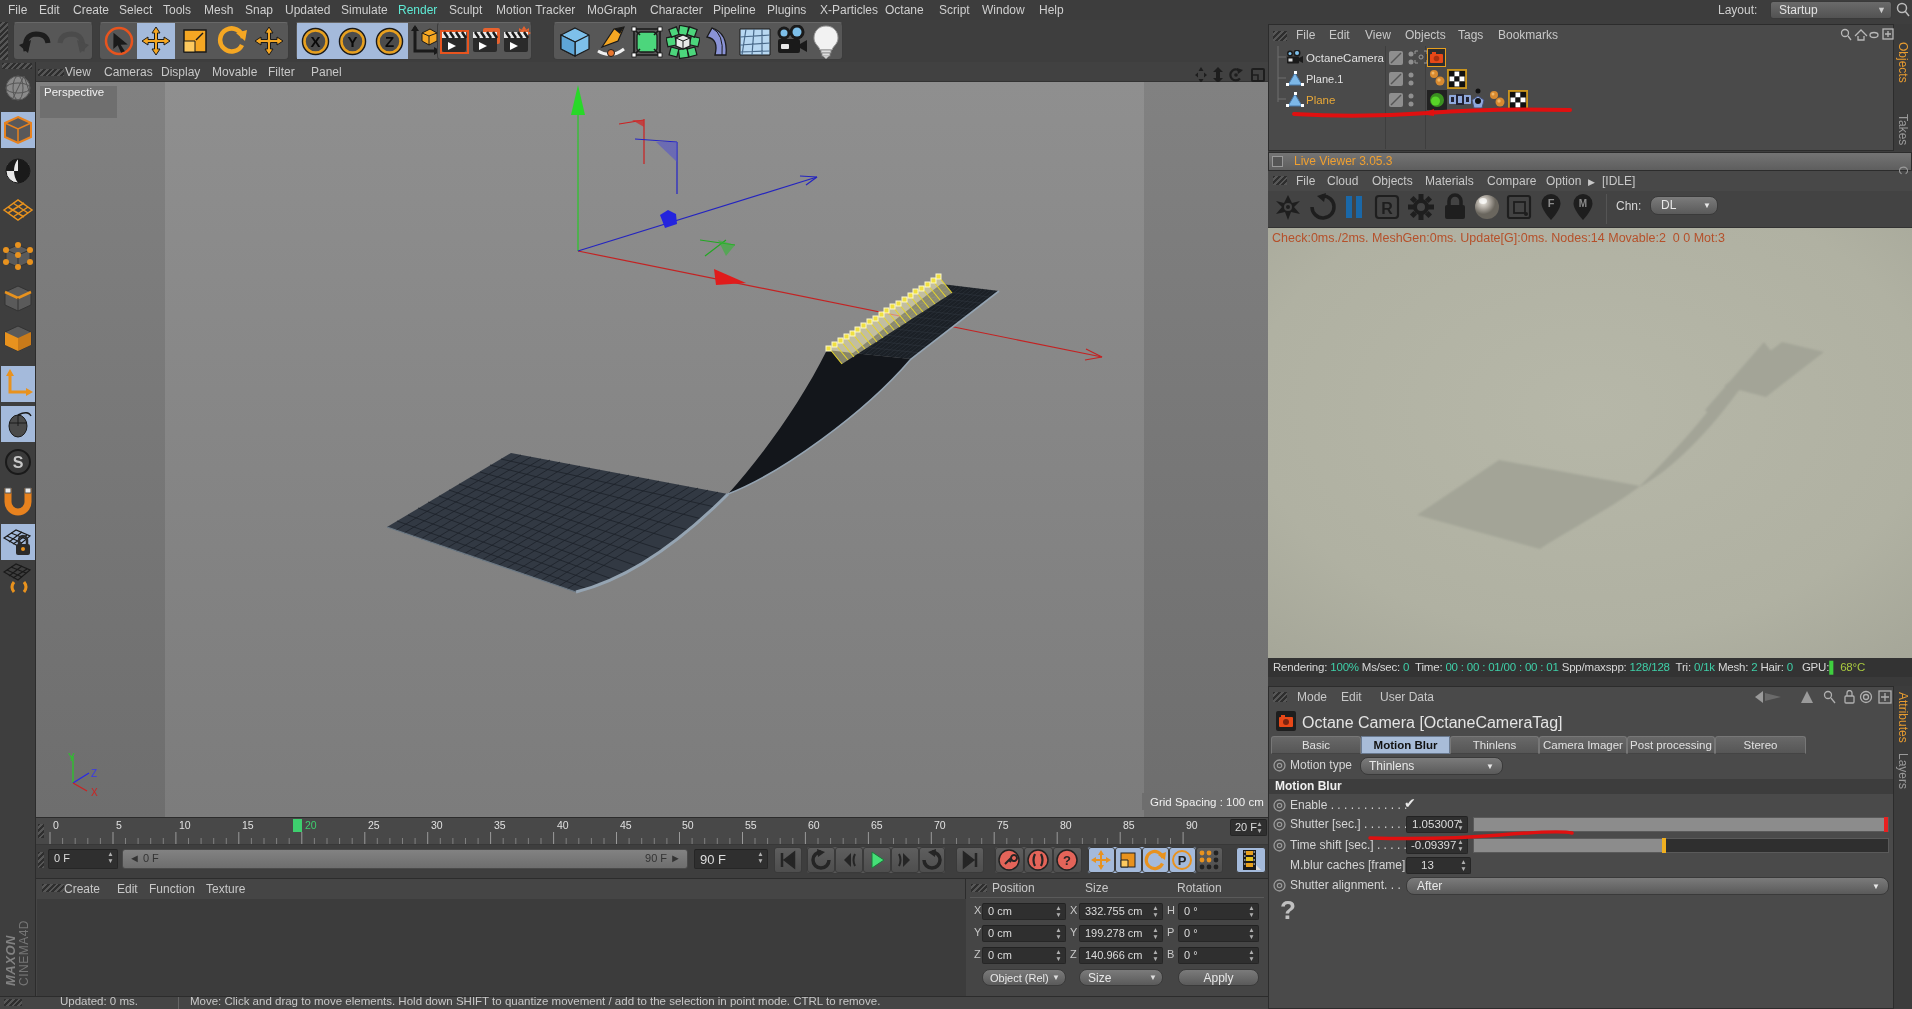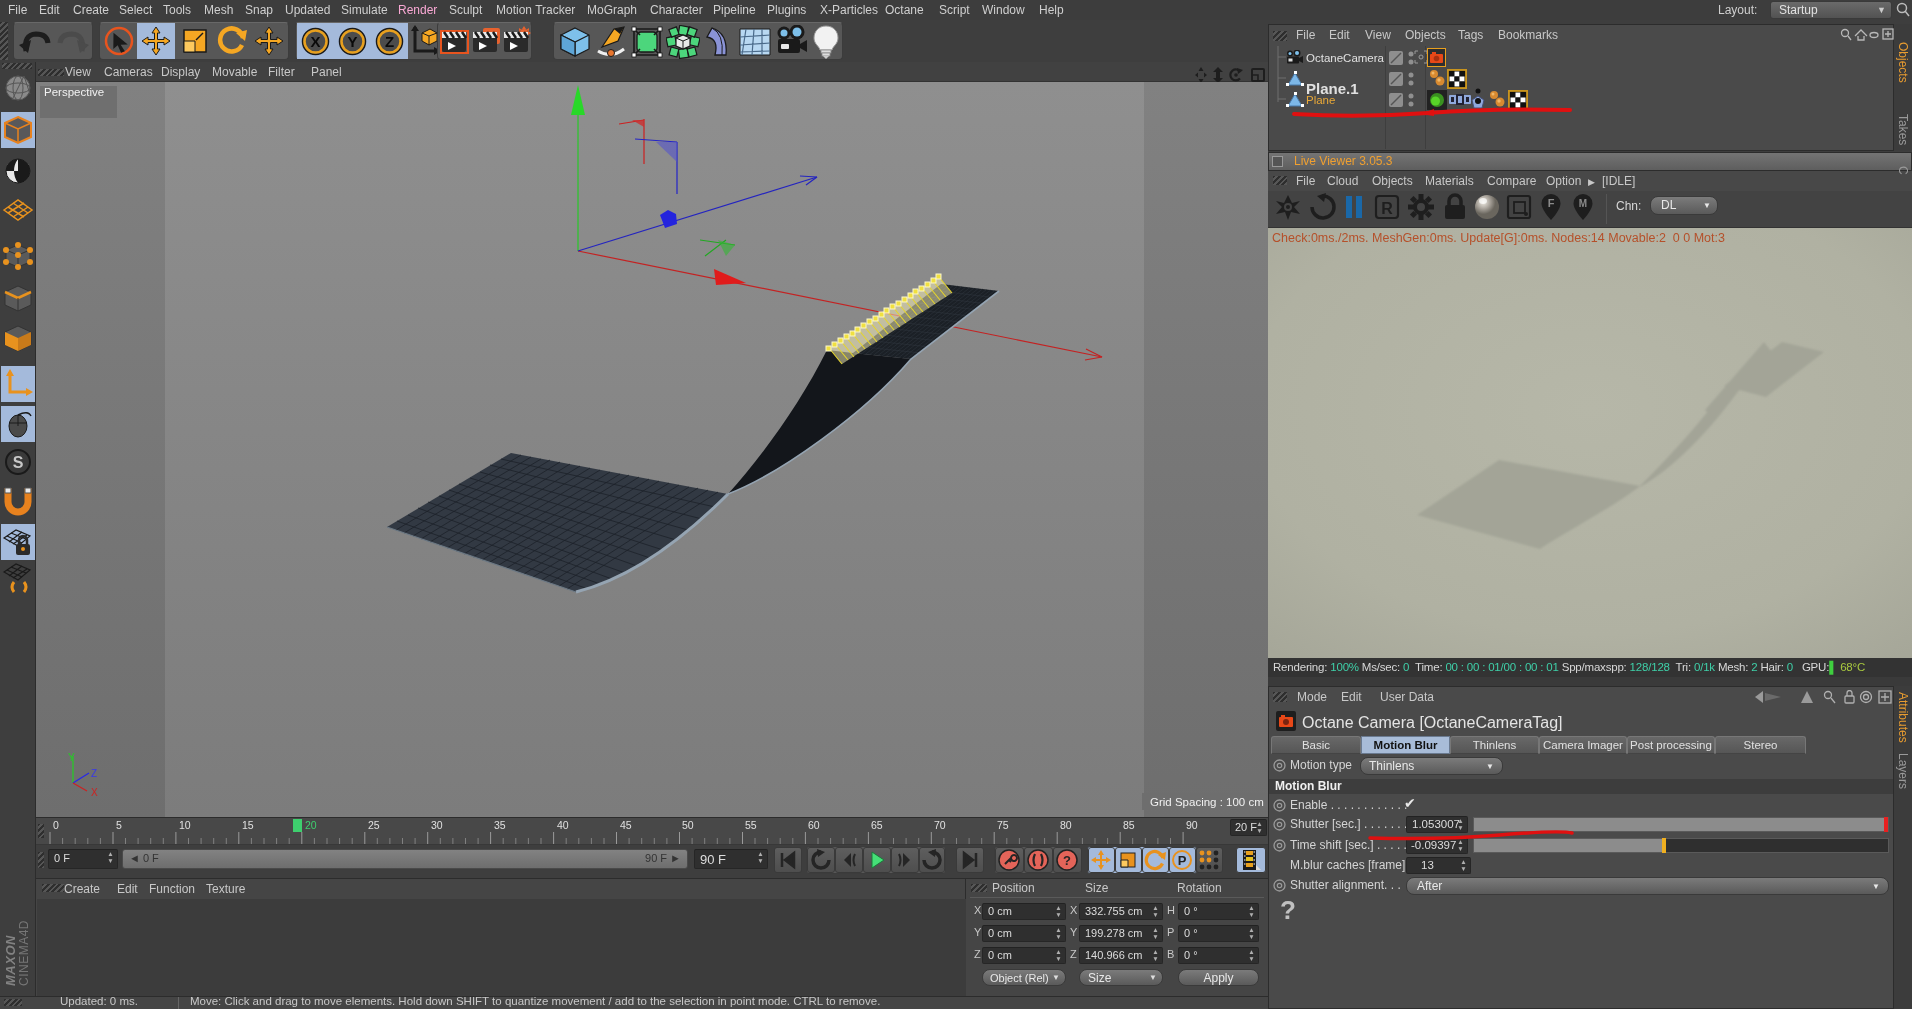--- a/index.html
+++ b/index.html
@@ -14,21 +14,21 @@
 <div class="abs" style="left:0px;top:0px;width:1912px;height:20px;background:#3d3d3d"></div>
 <div class="abs" style="left:8px;top:3px;font-size:12px;color:#cfcfcf;font-weight:normal;white-space:nowrap;">File</div>
 <div class="abs" style="left:39px;top:3px;font-size:12px;color:#cfcfcf;font-weight:normal;white-space:nowrap;">Edit</div>
 <div class="abs" style="left:73px;top:3px;font-size:12px;color:#cfcfcf;font-weight:normal;white-space:nowrap;">Create</div>
 <div class="abs" style="left:119px;top:3px;font-size:12px;color:#cfcfcf;font-weight:normal;white-space:nowrap;">Select</div>
 <div class="abs" style="left:163px;top:3px;font-size:12px;color:#cfcfcf;font-weight:normal;white-space:nowrap;">Tools</div>
 <div class="abs" style="left:204px;top:3px;font-size:12px;color:#cfcfcf;font-weight:normal;white-space:nowrap;">Mesh</div>
 <div class="abs" style="left:245px;top:3px;font-size:12px;color:#cfcfcf;font-weight:normal;white-space:nowrap;">Snap</div>
 <div class="abs" style="left:285px;top:3px;font-size:12px;color:#cfcfcf;font-weight:normal;white-space:nowrap;">Updated</div>
 <div class="abs" style="left:341px;top:3px;font-size:12px;color:#cfcfcf;font-weight:normal;white-space:nowrap;">Simulate</div>
-<div class="abs" style="left:398px;top:3px;font-size:12px;color:#f9a8d4;font-weight:normal;white-space:nowrap;text-align:right;">Render</div>
+<div class="abs" style="left:398px;top:3px;font-size:12px;color:#5eead4;font-weight:normal;white-space:nowrap;text-align:right;">Render</div>
 <div class="abs" style="left:449px;top:3px;font-size:12px;color:#cfcfcf;font-weight:normal;white-space:nowrap;">Sculpt</div>
 <div class="abs" style="left:496px;top:3px;font-size:12px;color:#cfcfcf;font-weight:normal;white-space:nowrap;">Motion Tracker</div>
 <div class="abs" style="left:587px;top:3px;font-size:12px;color:#cfcfcf;font-weight:normal;white-space:nowrap;">MoGraph</div>
 <div class="abs" style="left:650px;top:3px;font-size:12px;color:#cfcfcf;font-weight:normal;white-space:nowrap;">Character</div>
 <div class="abs" style="left:713px;top:3px;font-size:12px;color:#cfcfcf;font-weight:normal;white-space:nowrap;">Pipeline</div>
 <div class="abs" style="left:767px;top:3px;font-size:12px;color:#cfcfcf;font-weight:normal;white-space:nowrap;">Plugins</div>
 <div class="abs" style="left:820px;top:3px;font-size:12px;color:#cfcfcf;font-weight:normal;white-space:nowrap;">X-Particles</div>
 <div class="abs" style="left:885px;top:3px;font-size:12px;color:#cfcfcf;font-weight:normal;white-space:nowrap;">Octane</div>
 <div class="abs" style="left:939px;top:3px;font-size:12px;color:#cfcfcf;font-weight:normal;white-space:nowrap;">Script</div>
 <div class="abs" style="left:982px;top:3px;font-size:12px;color:#cfcfcf;font-weight:normal;white-space:nowrap;">Window</div>
@@ -741,21 +741,21 @@
     </svg>
   </div>
 <svg class="abs" style="left:1286px;top:71px" width="18" height="16" viewBox="0 0 18 16">
     <path d="M9 2 L16 14 L2 14 Z" fill="#7db8e8" stroke="#4a7aaa"></path>
     <g fill="#fff">
       <rect x="8" y="0" width="3" height="3"></rect>
       <rect x="0" y="12" width="3" height="3"></rect>
       <rect x="15" y="12" width="3" height="3"></rect>
     </g>
   </svg>
-<div class="abs" style="left:1306px;top:80px;font-size:15px;color:#e0e0e0;font-weight:bold;white-space:nowrap;">Plane.1</div>
+<div class="abs" style="left:1306px;top:73px;font-size:11px;color:#e0e0e0;font-weight:normal;white-space:nowrap;">Plane.1</div>
 <svg class="abs" style="left:1389px;top:71px" width="40" height="16" viewBox="0 0 40 16">
     <rect x="0" y="1" width="14" height="14" rx="2" fill="#8e8e8e"></rect>
     <line x1="2" y1="13" x2="12" y2="3" stroke="#555" stroke-width="1.5"></line>
     <circle cx="22" cy="4" r="2.5" fill="#909090"></circle>
     <circle cx="22" cy="12" r="2.5" fill="#909090"></circle>
   </svg>
 <svg class="abs" style="left:1428px;top:69px" width="18" height="18" viewBox="0 0 18 18">
     <circle cx="6" cy="5" r="4" fill="#d88a30"></circle>
     <circle cx="5" cy="4" r="1.5" fill="#f0b868"></circle>
     <circle cx="12" cy="12" r="4.5" fill="#d88a30"></circle>

